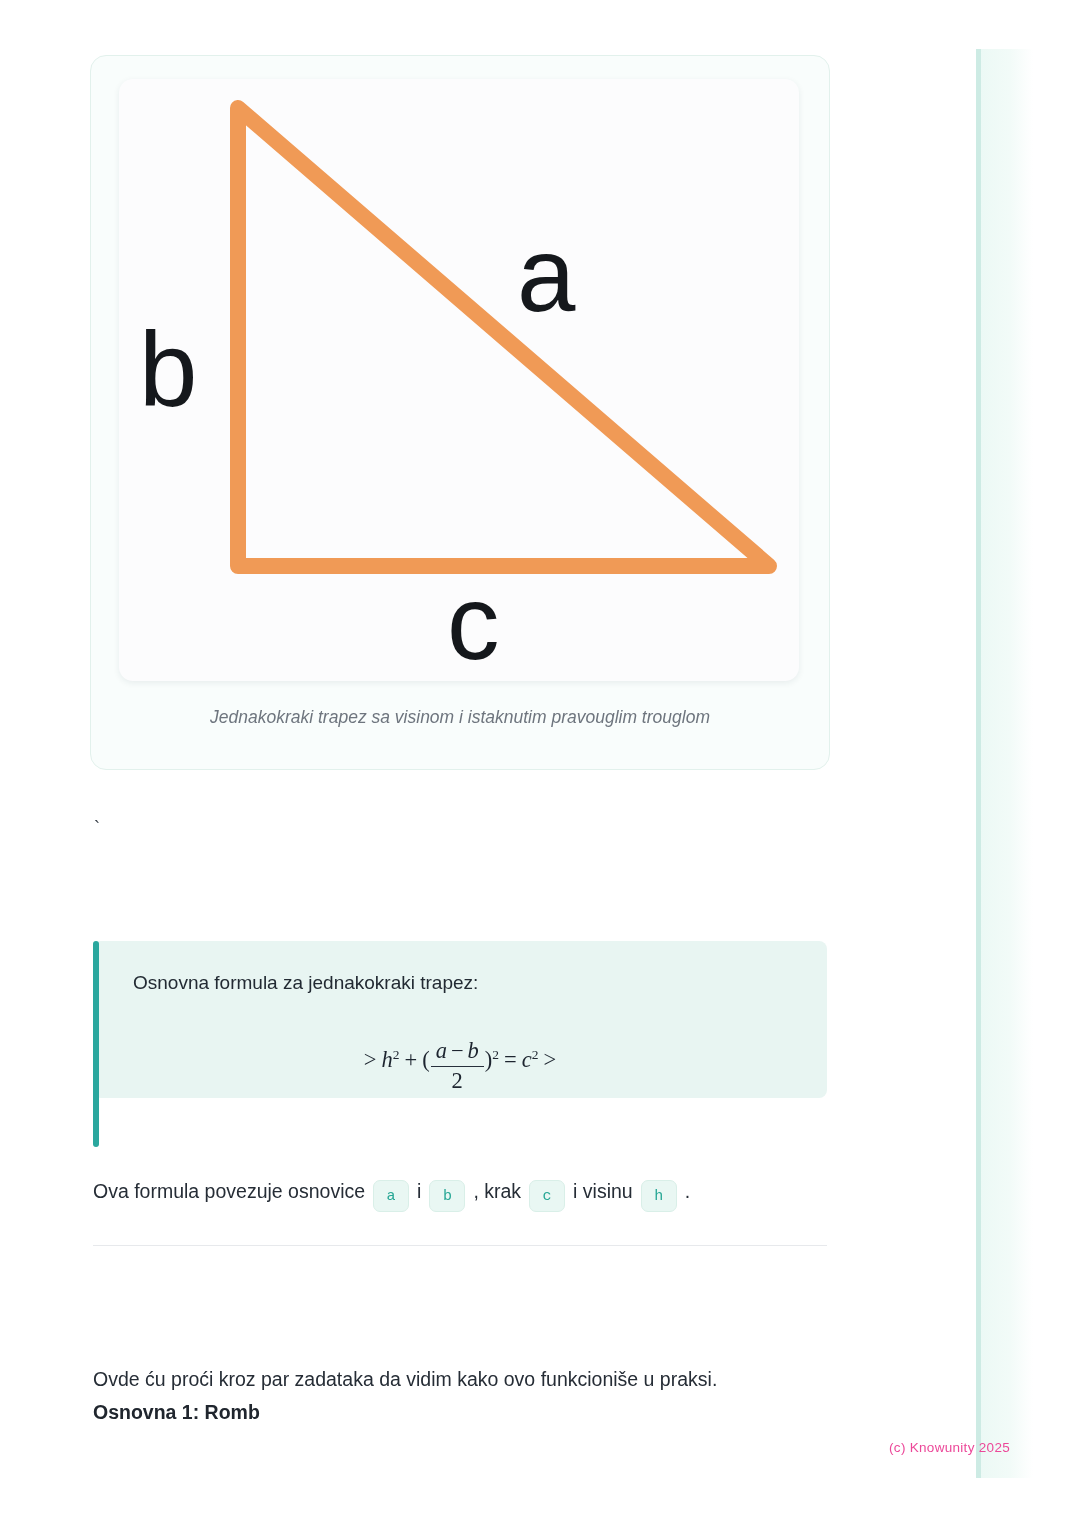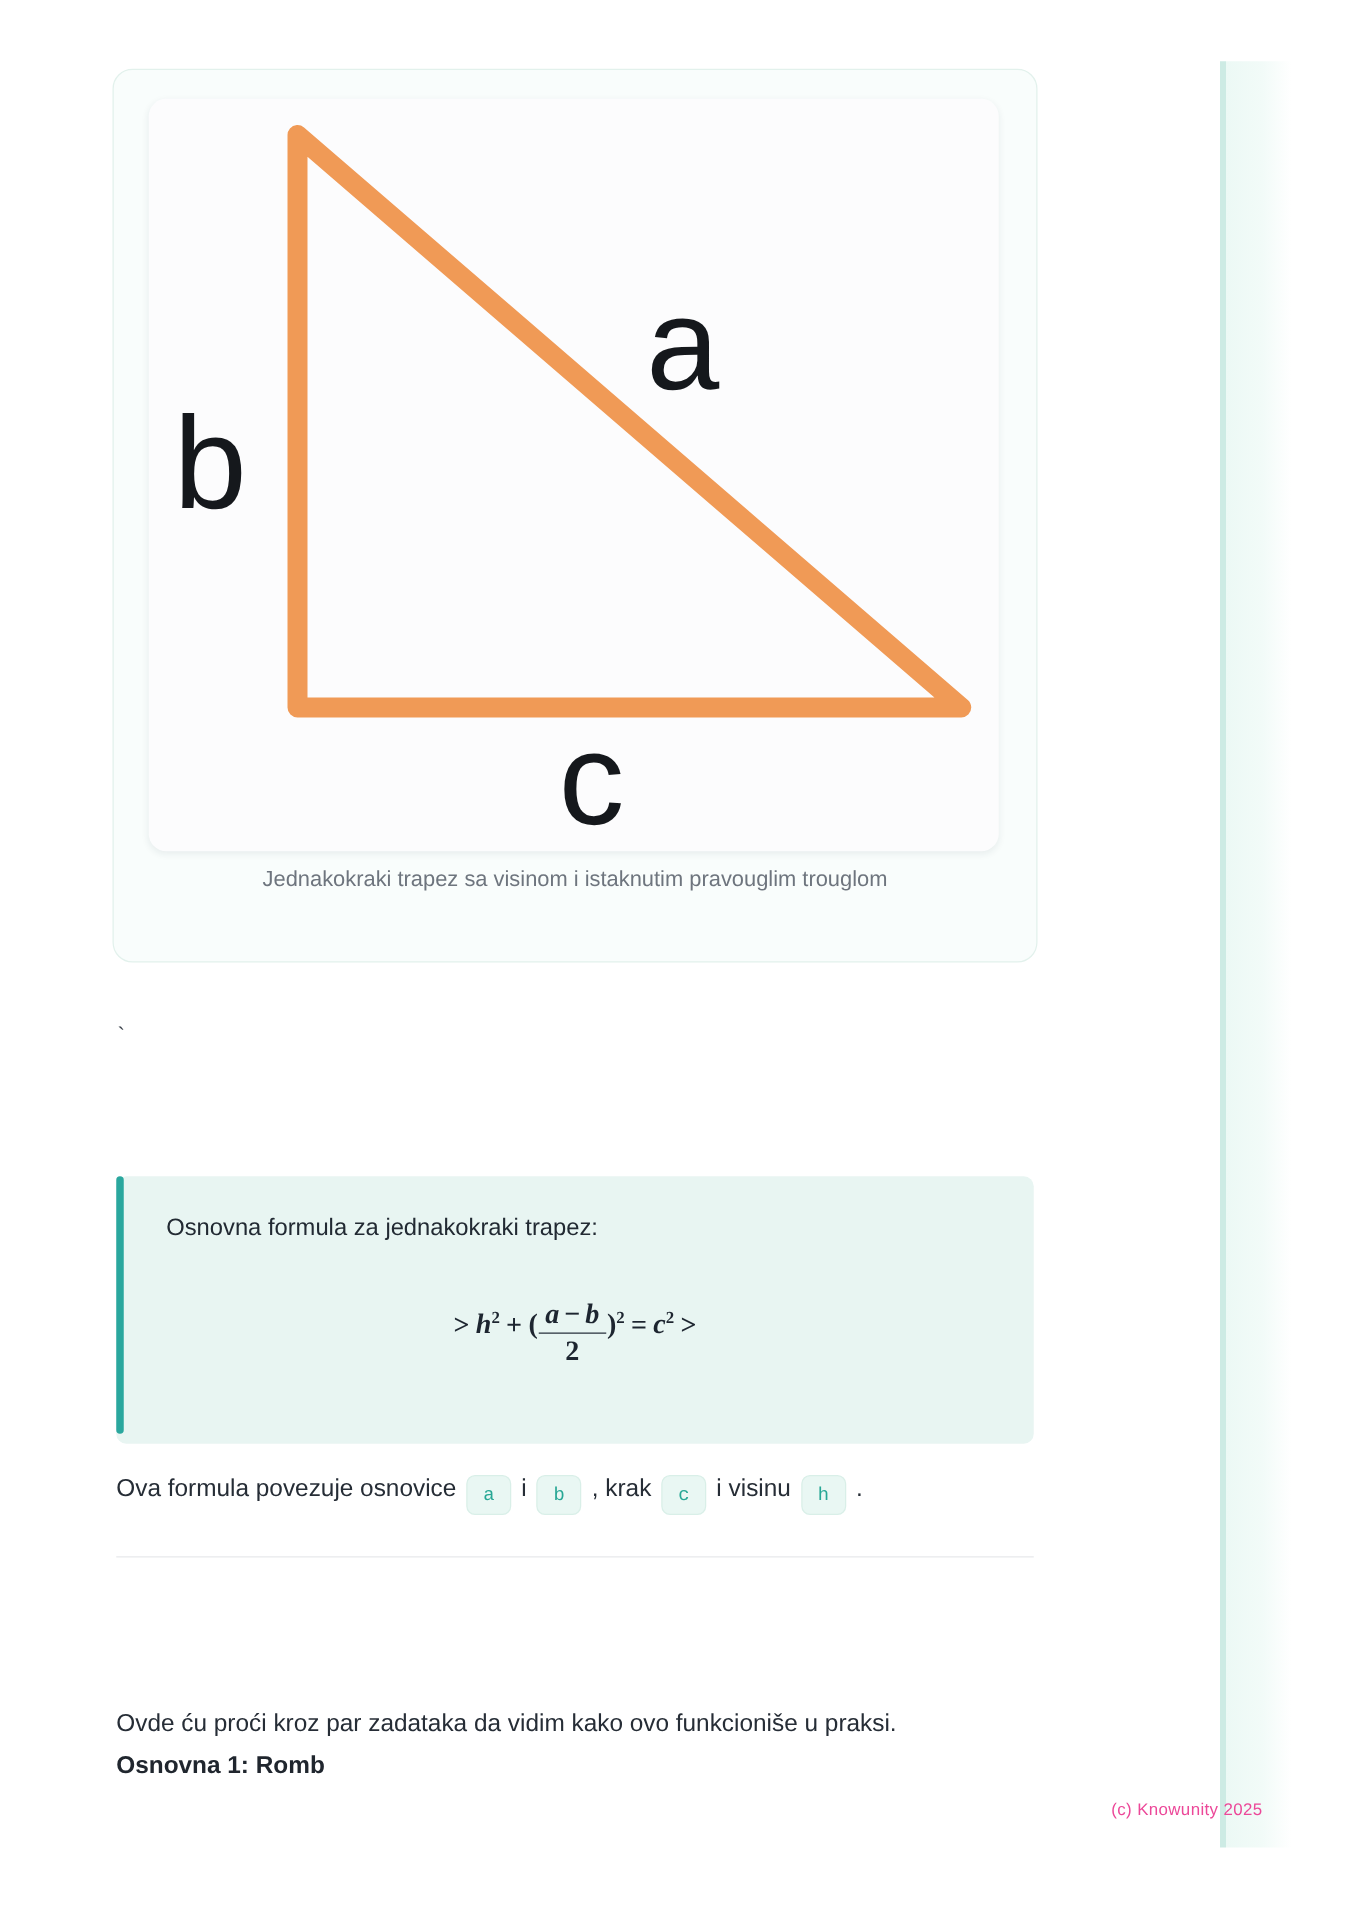--- a/index.html
+++ b/index.html
@@ -16,46 +16,45 @@
   }
   .figure-image {
     width:680px; height:602px; background:#fcfcfd; border-radius:14px;
     box-shadow:0 2px 6px rgba(25,45,65,0.08); overflow:hidden;
   }
   .figure-image svg { display:block; }
   .figure-image text {
     font-family:"Liberation Sans", sans-serif; fill:#15181c; font-weight:500;
   }
   .figure-caption {
-    margin-top:12px; text-align:center; 
+    margin-top:26px; text-align:center; font-style:italic;
     color:#6e757e; font-size:17.5px;
   }
 
   
   .stray { position:absolute; left:94px; top:818px; font-size:18px; color:#3a414a; }
   .p1   { position:absolute; left:93px; top:886px; font-size:19.5px; }
   .p-intro { position:absolute; left:93px; top:1368px; font-size:19.5px; }
   .p-example { position:absolute; left:93px; top:1401px; font-size:19.5px; font-weight:bold; color:#20262e; }
 
   
   .callout {
-    position:absolute; left:93px; top:941px; width:734px; height:214px;
+    position:absolute; left:93px; top:941px; width:734px; height:157px;
     box-sizing:border-box; background:#e8f5f2; border-radius:8px;
     padding:31px 40px;
   }
   .callout-accent {
     position:absolute; left:0; top:0; width:6px; height:206px;
     background:#2aa79e; border-radius:6px;
   }
   .callout-title { font-size:19px; color:#222a33; }
   .formula {
     margin-top:44px; text-align:center;
     font-family:"Liberation Serif", serif; font-size:22.5px; color:#1d2530;
     font-style:normal;
-    font-weight:bold;
   }
   .formula .mvar, .formula .fvar { font-style:italic; }
   .formula .mop { margin:0 5px; }
   .formula .mexp { font-size:0.6em; vertical-align:0.6em; letter-spacing:0; }
   .frac { display:inline-block; vertical-align:-0.95em; text-align:center; margin:0 1px; }
   .fnum { display:block; padding:0 5px 2px; }
   .fden { display:block; border-top:1.4px solid #27303c; padding-top:1px; }
   .fnum .fop { margin:0 4px; }
 
   

